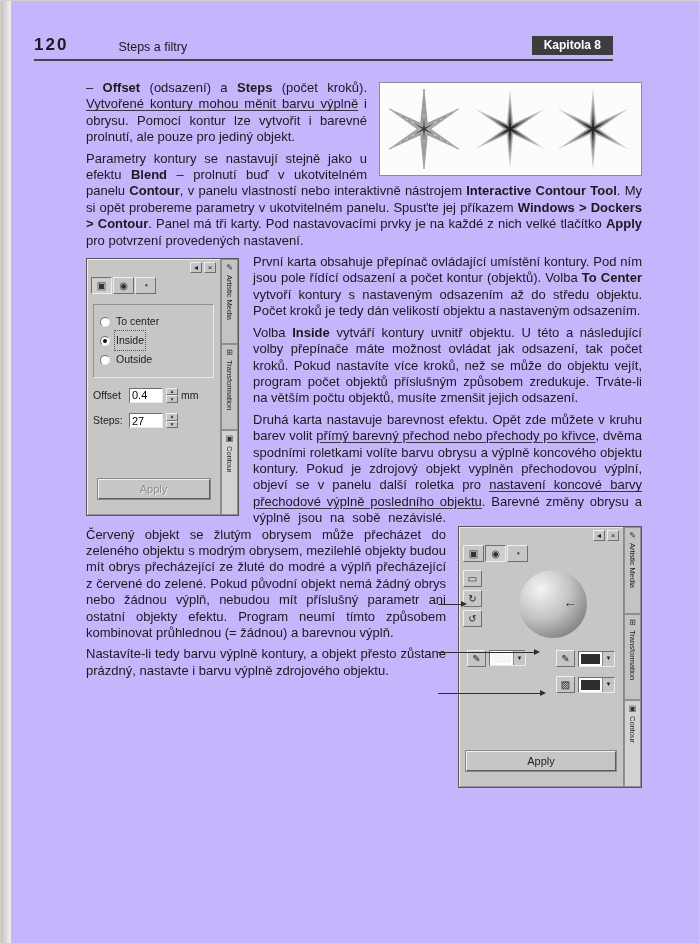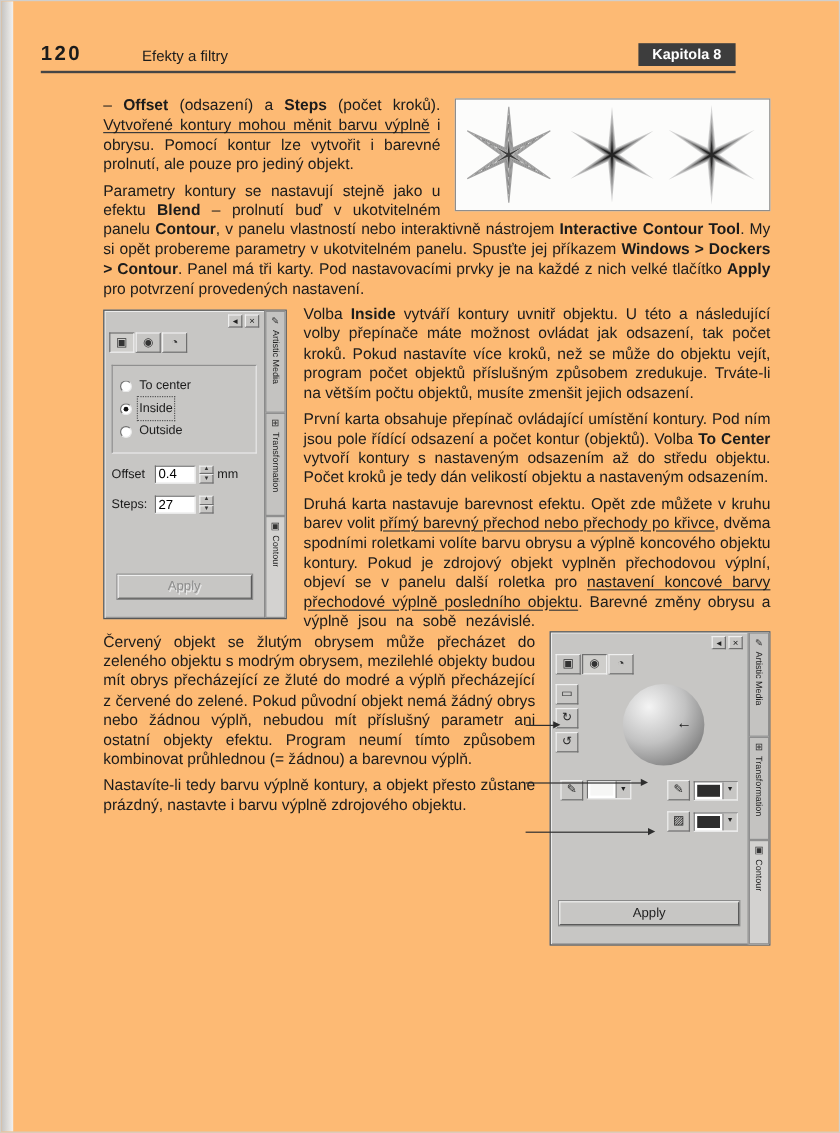--- a/index.html
+++ b/index.html
@@ -1,18 +1,18 @@
 <!DOCTYPE html>
 <html><head>
 <meta charset="utf-8">
 <style>
   * { box-sizing: border-box; margin: 0; padding: 0; }
   html,body { background:#dddcda; }
   body { font-family:"Liberation Sans", sans-serif; }
-  .page { position:relative; width:700px; height:944px; background:#fdba74; color:#1b1b1b;
+  .page { position:relative; width:700px; height:944px; background:#c4b5fd; color:#1b1b1b;
           border:1px solid #d0cfcd; overflow:hidden;padding-left:16px; }
   .page::before { content:""; position:absolute; left:0; top:0; bottom:0; width:10px;
           background:linear-gradient(90deg,#c4c3c1,#f2f1ef); }
 
   
   .header { position:absolute; left:33px; top:34px; width:579px; display:flex; align-items:flex-end; }
   .page-number { font-weight:bold; font-size:17px; letter-spacing:2px; }
   .section { margin-left:50px; font-size:12.5px; padding-bottom:1px; }
   .badge { margin-left:auto; background:#3d3d3d; color:#fff; font-weight:bold; font-size:12px;
            padding:2px 12px 3px;text-align:right; }
@@ -110,21 +110,21 @@
 
   .footer { position:absolute; left:85px; top:900px; font-size:12.5px; }
 </style>
 </head>
 <body>
 
 <div class="page">
 
   <div class="header">
     <span class="page-number">120</span>
-    <span class="section">Efekty a filtry</span>
+    <span class="section">Steps a filtry</span>
     <span class="badge">Kapitola 8</span>
   </div>
   <div class="header-rule"></div>
 
   <div class="main">
 
     <div class="star-figure">
       <svg width="261" height="92" viewBox="0 0 261 92" xmlns="http://www.w3.org/2000/svg">
         <defs>
           <path id="star6" d="M0,-40 L-3.3,-5.6 L-34.6,-20 L-6.5,0 L-34.6,20 L-3.3,5.6 L0,40 L3.3,5.6 L34.6,20 L6.5,0 L34.6,-20 L3.3,-5.6 Z"></path>
@@ -209,22 +209,22 @@
           <span class="tab-icon">⊞</span>
           <span class="tab-label">Transformation</span>
         </div>
         <div class="side-tab active">
           <span class="tab-icon">▣</span>
           <span class="tab-label">Contour</span>
         </div>
       </div>
     </div>
 
+    <p><span>První karta obsahuje přepínač ovládající umístění kontury. Pod ním jsou pole řídící odsazení a počet kontur (objektů). Volba </span><span class="b">To Center</span><span> vytvoří kontury s nastaveným odsazením až do středu objektu. Počet kroků je tedy dán velikostí objektu a nastaveným odsazením.</span></p>
     <p><span>Volba </span><span class="b">Inside</span><span> vytváří kontury uvnitř objektu. U této a následující volby přepínače máte možnost ovládat jak odsazení, tak počet kroků. Pokud nastavíte více kroků, než se může do objektu vejít, program počet objektů příslušným způsobem zredukuje. Trváte-li na větším počtu objektů, musíte zmenšit jejich odsazení.</span></p>
-    <p><span>První karta obsahuje přepínač ovládající umístění kontury. Pod ním jsou pole řídící odsazení a počet kontur (objektů). Volba </span><span class="b">To Center</span><span> vytvoří kontury s nastaveným odsazením až do středu objektu. Počet kroků je tedy dán velikostí objektu a nastaveným odsazením.</span></p>
 
     <div class="docker docker2">
       <div class="docker-main">
         <div class="titlebar">
           <button class="win-btn">◂</button>
           <button class="win-btn">×</button>
         </div>
         <div class="page-tabs">
           <button class="page-tab">▣</button>
           <button class="page-tab active">◉</button>

